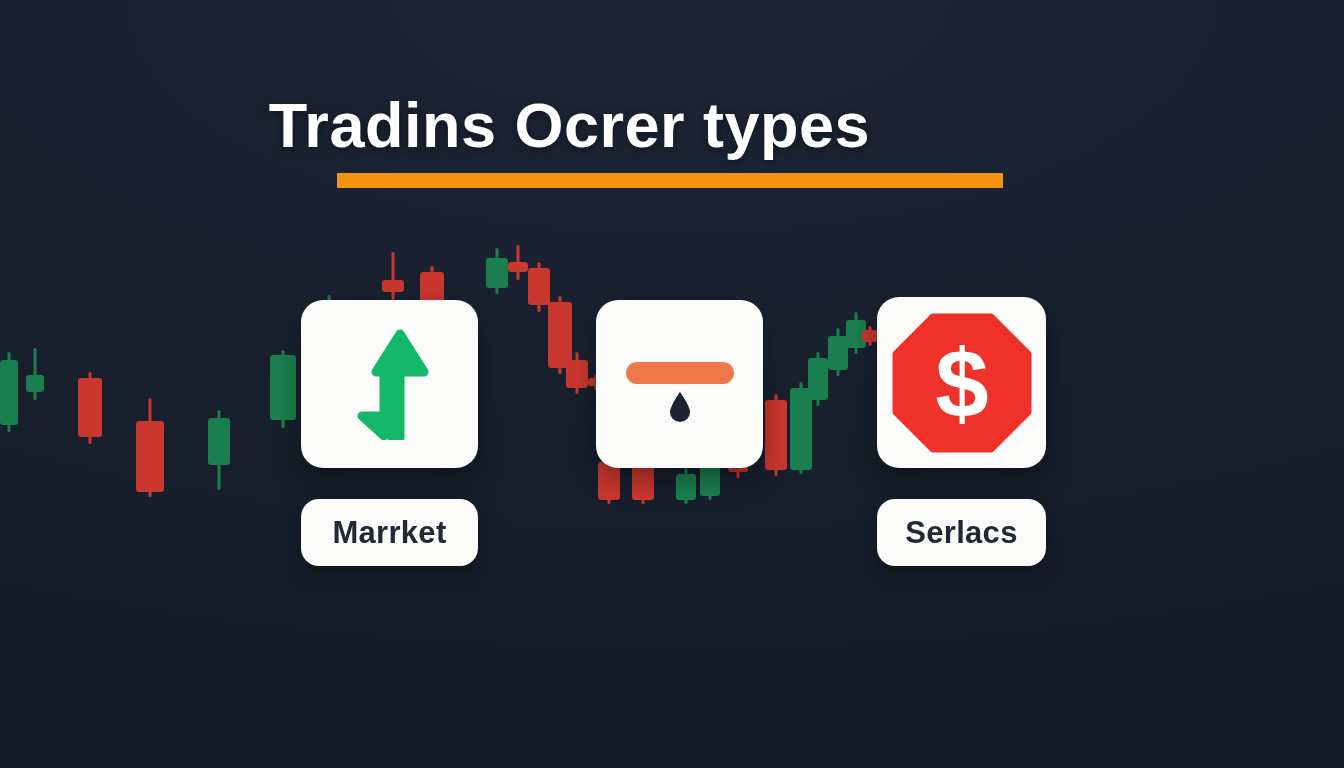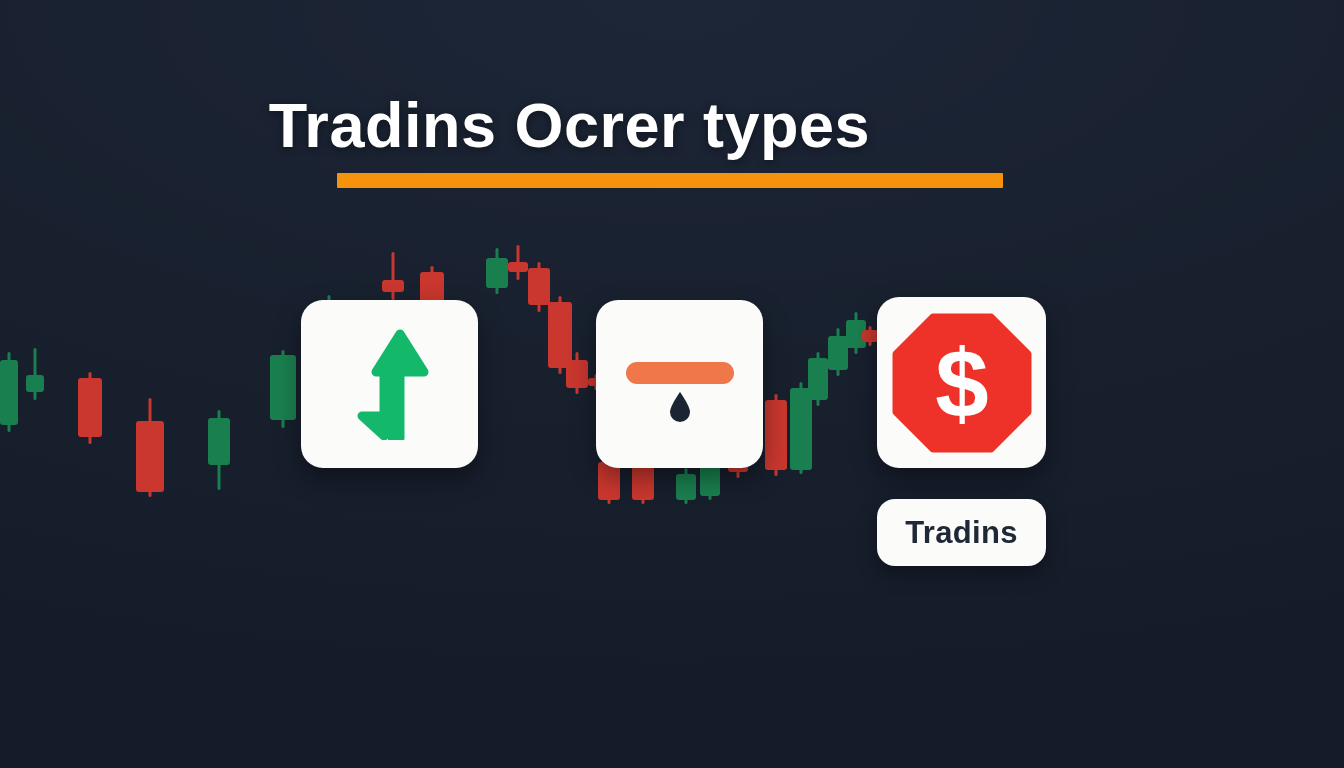--- a/index.html
+++ b/index.html
@@ -225,35 +225,38 @@
     <span class="icon-wrap">
       <svg width="104" height="112" viewBox="0 0 104 112" aria-hidden="true">
 
         <path d="M62 110 L62 44 L86 44 L62 6 L38 44 L54 44 L54 110 Z" fill="#14b86a" stroke="#14b86a" stroke-width="9" stroke-linejoin="round" stroke-linecap="round"></path>
 
         <path d="M44 8 L44 80 L20 80 L44 108 L68 80 L52 80 L52 8 Z" fill="none"></path>
         <path d="M46 36 L46 88 L24 88 L46 108 L46 36 Z" fill="#14b86a" stroke="#14b86a" stroke-width="9" stroke-linejoin="round" stroke-linecap="round"></path>
       </svg>
     </span>
   </div>
+  <div class="label-pill" id="pill-market">
+    <span class="label-text">Marrket</span>
+  </div>
 
   <div class="card" id="card-stop">
     <span class="icon-wrap">
       <svg width="120" height="80" viewBox="0 0 120 80" aria-hidden="true">
         <rect x="6" y="18" width="108" height="22" rx="11" fill="#ef7749"></rect>
         <path d="M60 48 C60 48 50 62 50 68 A10 10 0 0 0 70 68 C70 62 60 48 60 48 Z" fill="#1b2433"></path>
       </svg>
     </span>
   </div>
 
   <div class="card" id="card-stoploss">
     <span class="icon-wrap">
       <svg width="140" height="140" viewBox="0 0 140 140" aria-hidden="true">
         <polygon points="41,4 99,4 136,41 136,99 99,136 41,136 4,99 4,41" fill="#ef3229" stroke="#ef3229" stroke-width="7" stroke-linejoin="round"></polygon>
         <text x="70" y="104" text-anchor="middle" font-family="Liberation Sans, sans-serif" font-size="96" font-weight="bold" fill="#ffffff">$</text>
       </svg>
     </span>
   </div>
   <div class="label-pill" id="pill-stoploss">
-    <span class="label-text">Tradins</span>
+    <span class="label-text">Serlacs</span>
   </div>
 
 </div>
 
 </body></html>

